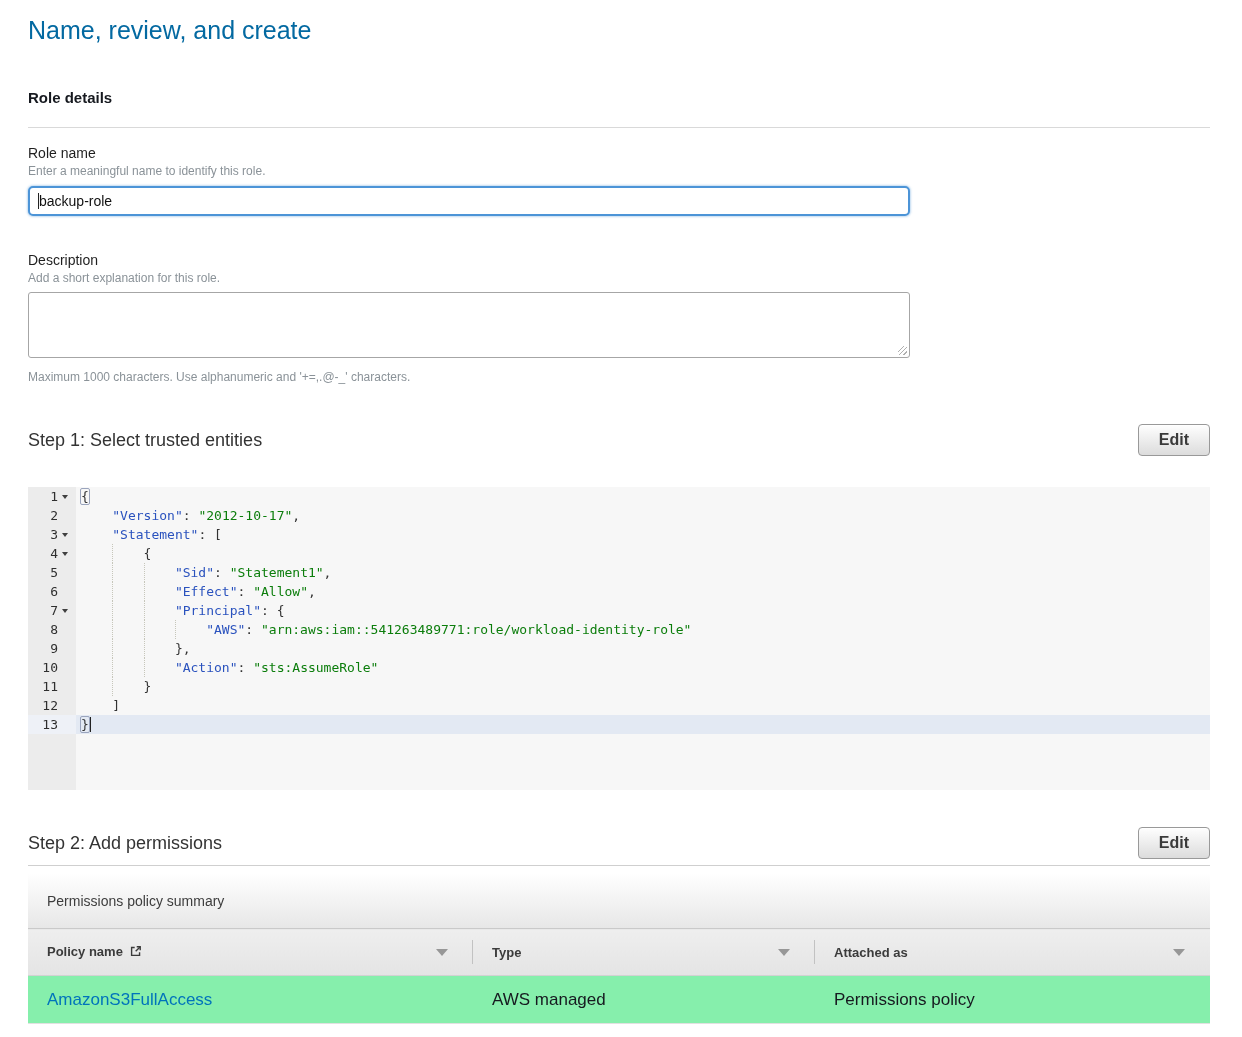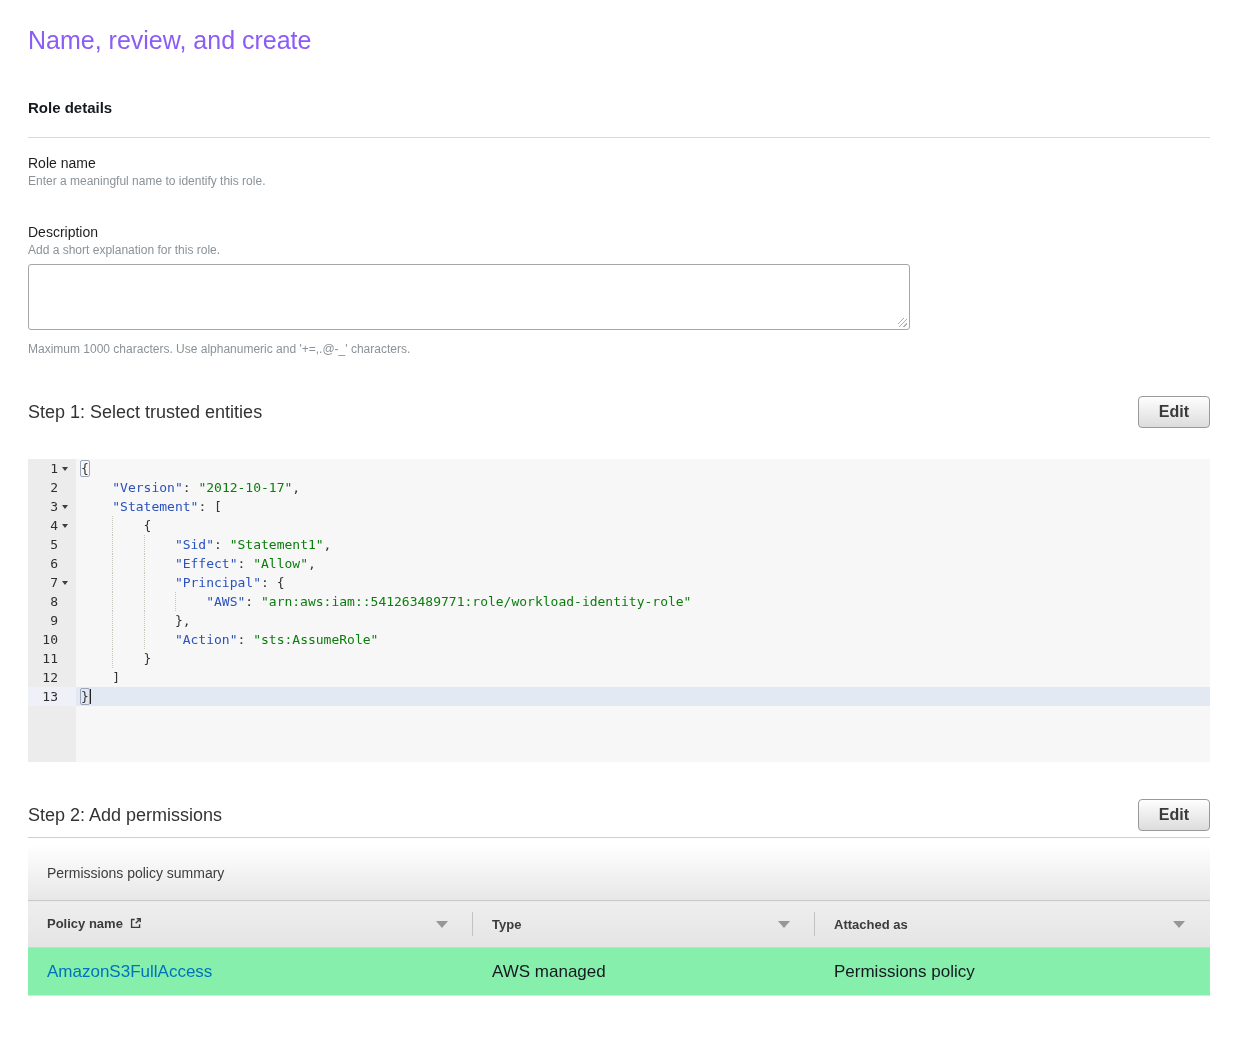--- a/index.html
+++ b/index.html
@@ -1,20 +1,20 @@
 <!DOCTYPE html>
 <html><head>
 <meta charset="utf-8">
 <style>
   * { margin:0; padding:0; box-sizing:border-box; }
   html,body { background:#fff; width:1242px; }
   body { font-family:"Liberation Sans", sans-serif; color:#16191f; }
   .page { padding:10px 32px 0 28px; width:1242px; }
 
-  .page-title { font-size:25px; font-weight:400; color:#8b5cf6; margin-top:16px; }
+  .page-title { font-size:25px; font-weight:400; color:#0369a1; margin-top:6px; }
   .section-heading { font-size:15px; font-weight:700; color:#16191f; margin-top:44px; }
   .divider { border:none; border-top:1px solid #d9d9d9; margin-top:21px; }
 
   .field-label { font-size:14px; color:#1f1f1f; margin-top:17px; }
   .field-help { font-size:12px; color:#8a9298; margin-top:3px; }
   .field-hint { font-size:12px; color:#8a9298; margin-top:7px; }
 
   .text-input {
     margin-top:8px; width:882px; height:30px;
     border:2px solid #4c94d7; border-radius:5px; background:#fff;
@@ -104,20 +104,24 @@
 
 <div class="page">
 
   <h1 class="page-title">Name, review, and create</h1>
 
   <h2 class="section-heading">Role details</h2>
   <hr class="divider">
 
   <div class="field-label">Role name</div>
   <div class="field-help">Enter a meaningful name to identify this role.</div>
+  <div class="text-input">
+    <span class="caret"></span>
+      <span>backup-role</span>
+  </div>
 
   <div class="field-label" style="margin-top:36px;">Description</div>
   <div class="field-help">Add a short explanation for this role.</div>
   <div class="textarea"><span></span></div>
   <div class="field-hint" style="margin-top:12px;">Maximum 1000 characters. Use alphanumeric and '+=,.@-_' characters.</div>
 
   <div class="step-row">
     <div class="step-heading">Step 1: Select trusted entities</div>
     <button class="btn">Edit</button>
   </div>

